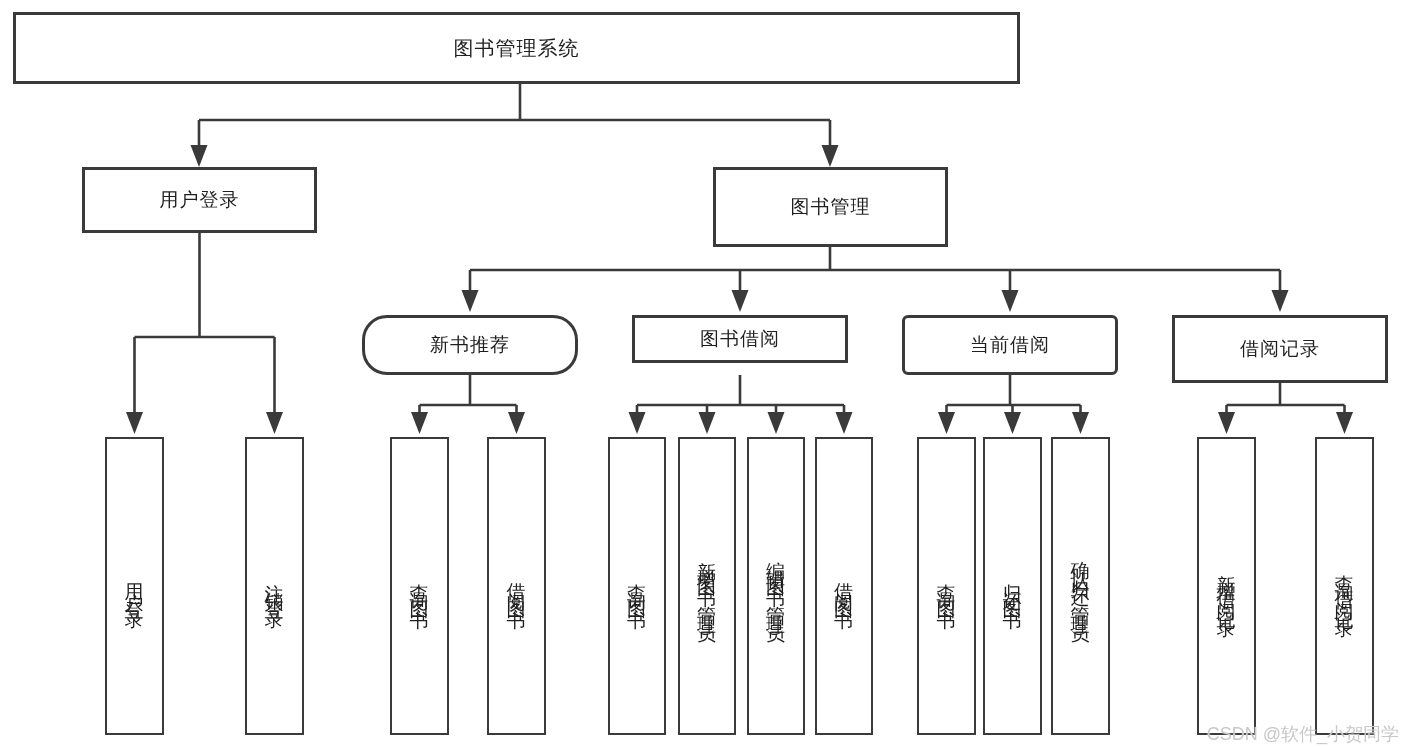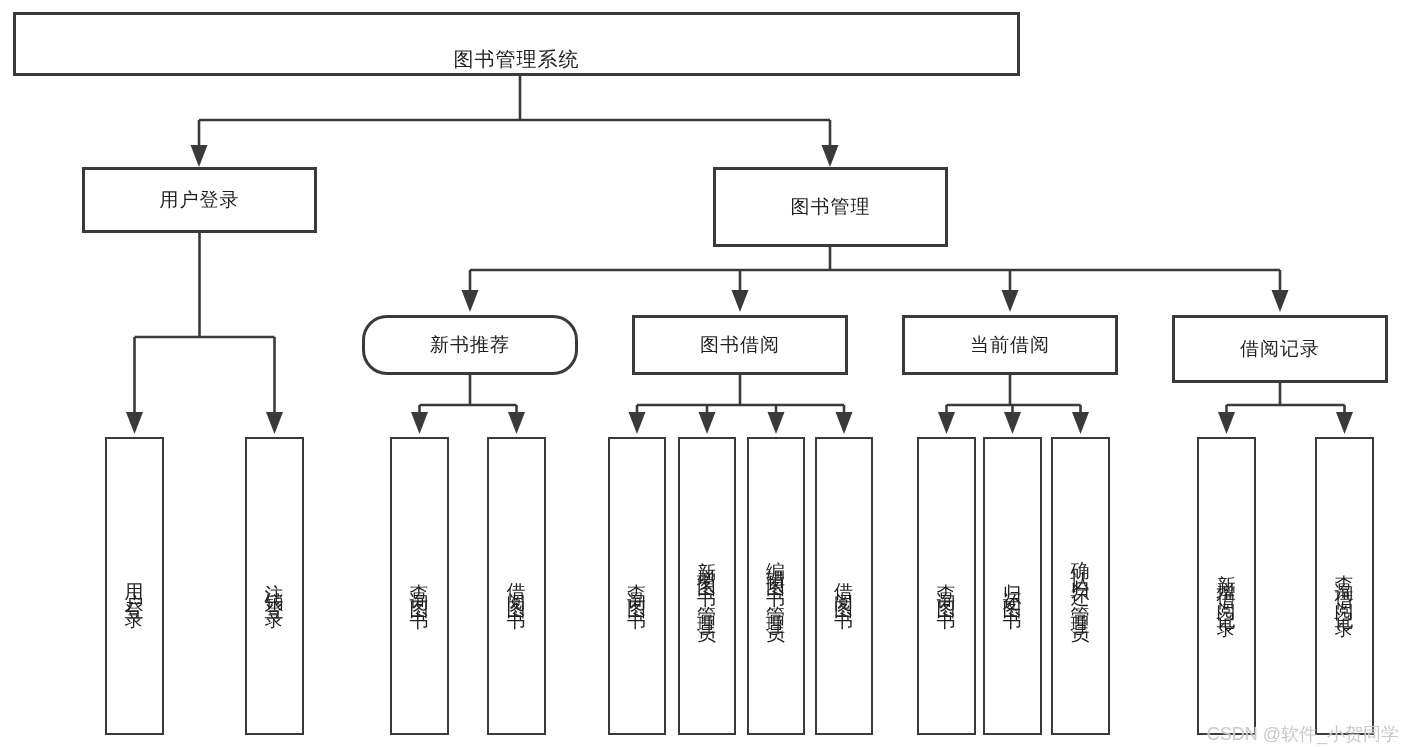--- a/index.html
+++ b/index.html
@@ -110,38 +110,38 @@
     <path class="tri" d="M1072 412 L1089 412 L1080.5 434 Z"></path>
 
     <line class="ln" x1="1280" y1="375" x2="1280" y2="405"></line>
     <line class="ln" x1="1226.5" y1="405" x2="1344.5" y2="405"></line>
     <line class="ln" x1="1226.5" y1="405" x2="1226.5" y2="414"></line>
     <path class="tri" d="M1218 412 L1235 412 L1226.5 434 Z"></path>
     <line class="ln" x1="1344.5" y1="405" x2="1344.5" y2="414"></line>
     <path class="tri" d="M1336 412 L1353 412 L1344.5 434 Z"></path>
   </svg>
 
-  <div class="box hbox root" style="left:13px;top:12px;width:1007px;height:64px;align-items:flex-end;">
+  <div class="box hbox root" style="left:13px;top:12px;width:1007px;height:72px;">
     <span>图书管理系统</span>
   </div>
 
   <div class="box hbox" style="left:82px;top:167px;width:235px;height:66px;">
     <span>用户登录</span>
   </div>
   <div class="box hbox" style="left:713px;top:167px;width:235px;height:80px;">
     <span>图书管理</span>
   </div>
 
   <div class="box hbox" style="left:362px;top:315px;width:216px;height:60px;border-radius:25px;">
     <span>新书推荐</span>
   </div>
-  <div class="box hbox" style="left:632px;top:315px;width:216px;height:60px;">
+  <div class="box hbox" style="left:632px;top:315px;width:216px;height:48px;">
     <span>图书借阅</span>
   </div>
-  <div class="box hbox" style="left:902px;top:315px;width:216px;height:60px;">
+  <div class="box hbox" style="left:902px;top:315px;width:216px;height:60px;border-radius:6px;">
     <span>当前借阅</span>
   </div>
   <div class="box hbox" style="left:1172px;top:315px;width:216px;height:68px;">
     <span>借阅记录</span>
   </div>
 
   <div class="box vbox" style="left:105px;top:437px;width:59px;height:298px;">
     <span>用户登录</span>
   </div>
   <div class="box vbox" style="left:245px;top:437px;width:59px;height:298px;">

